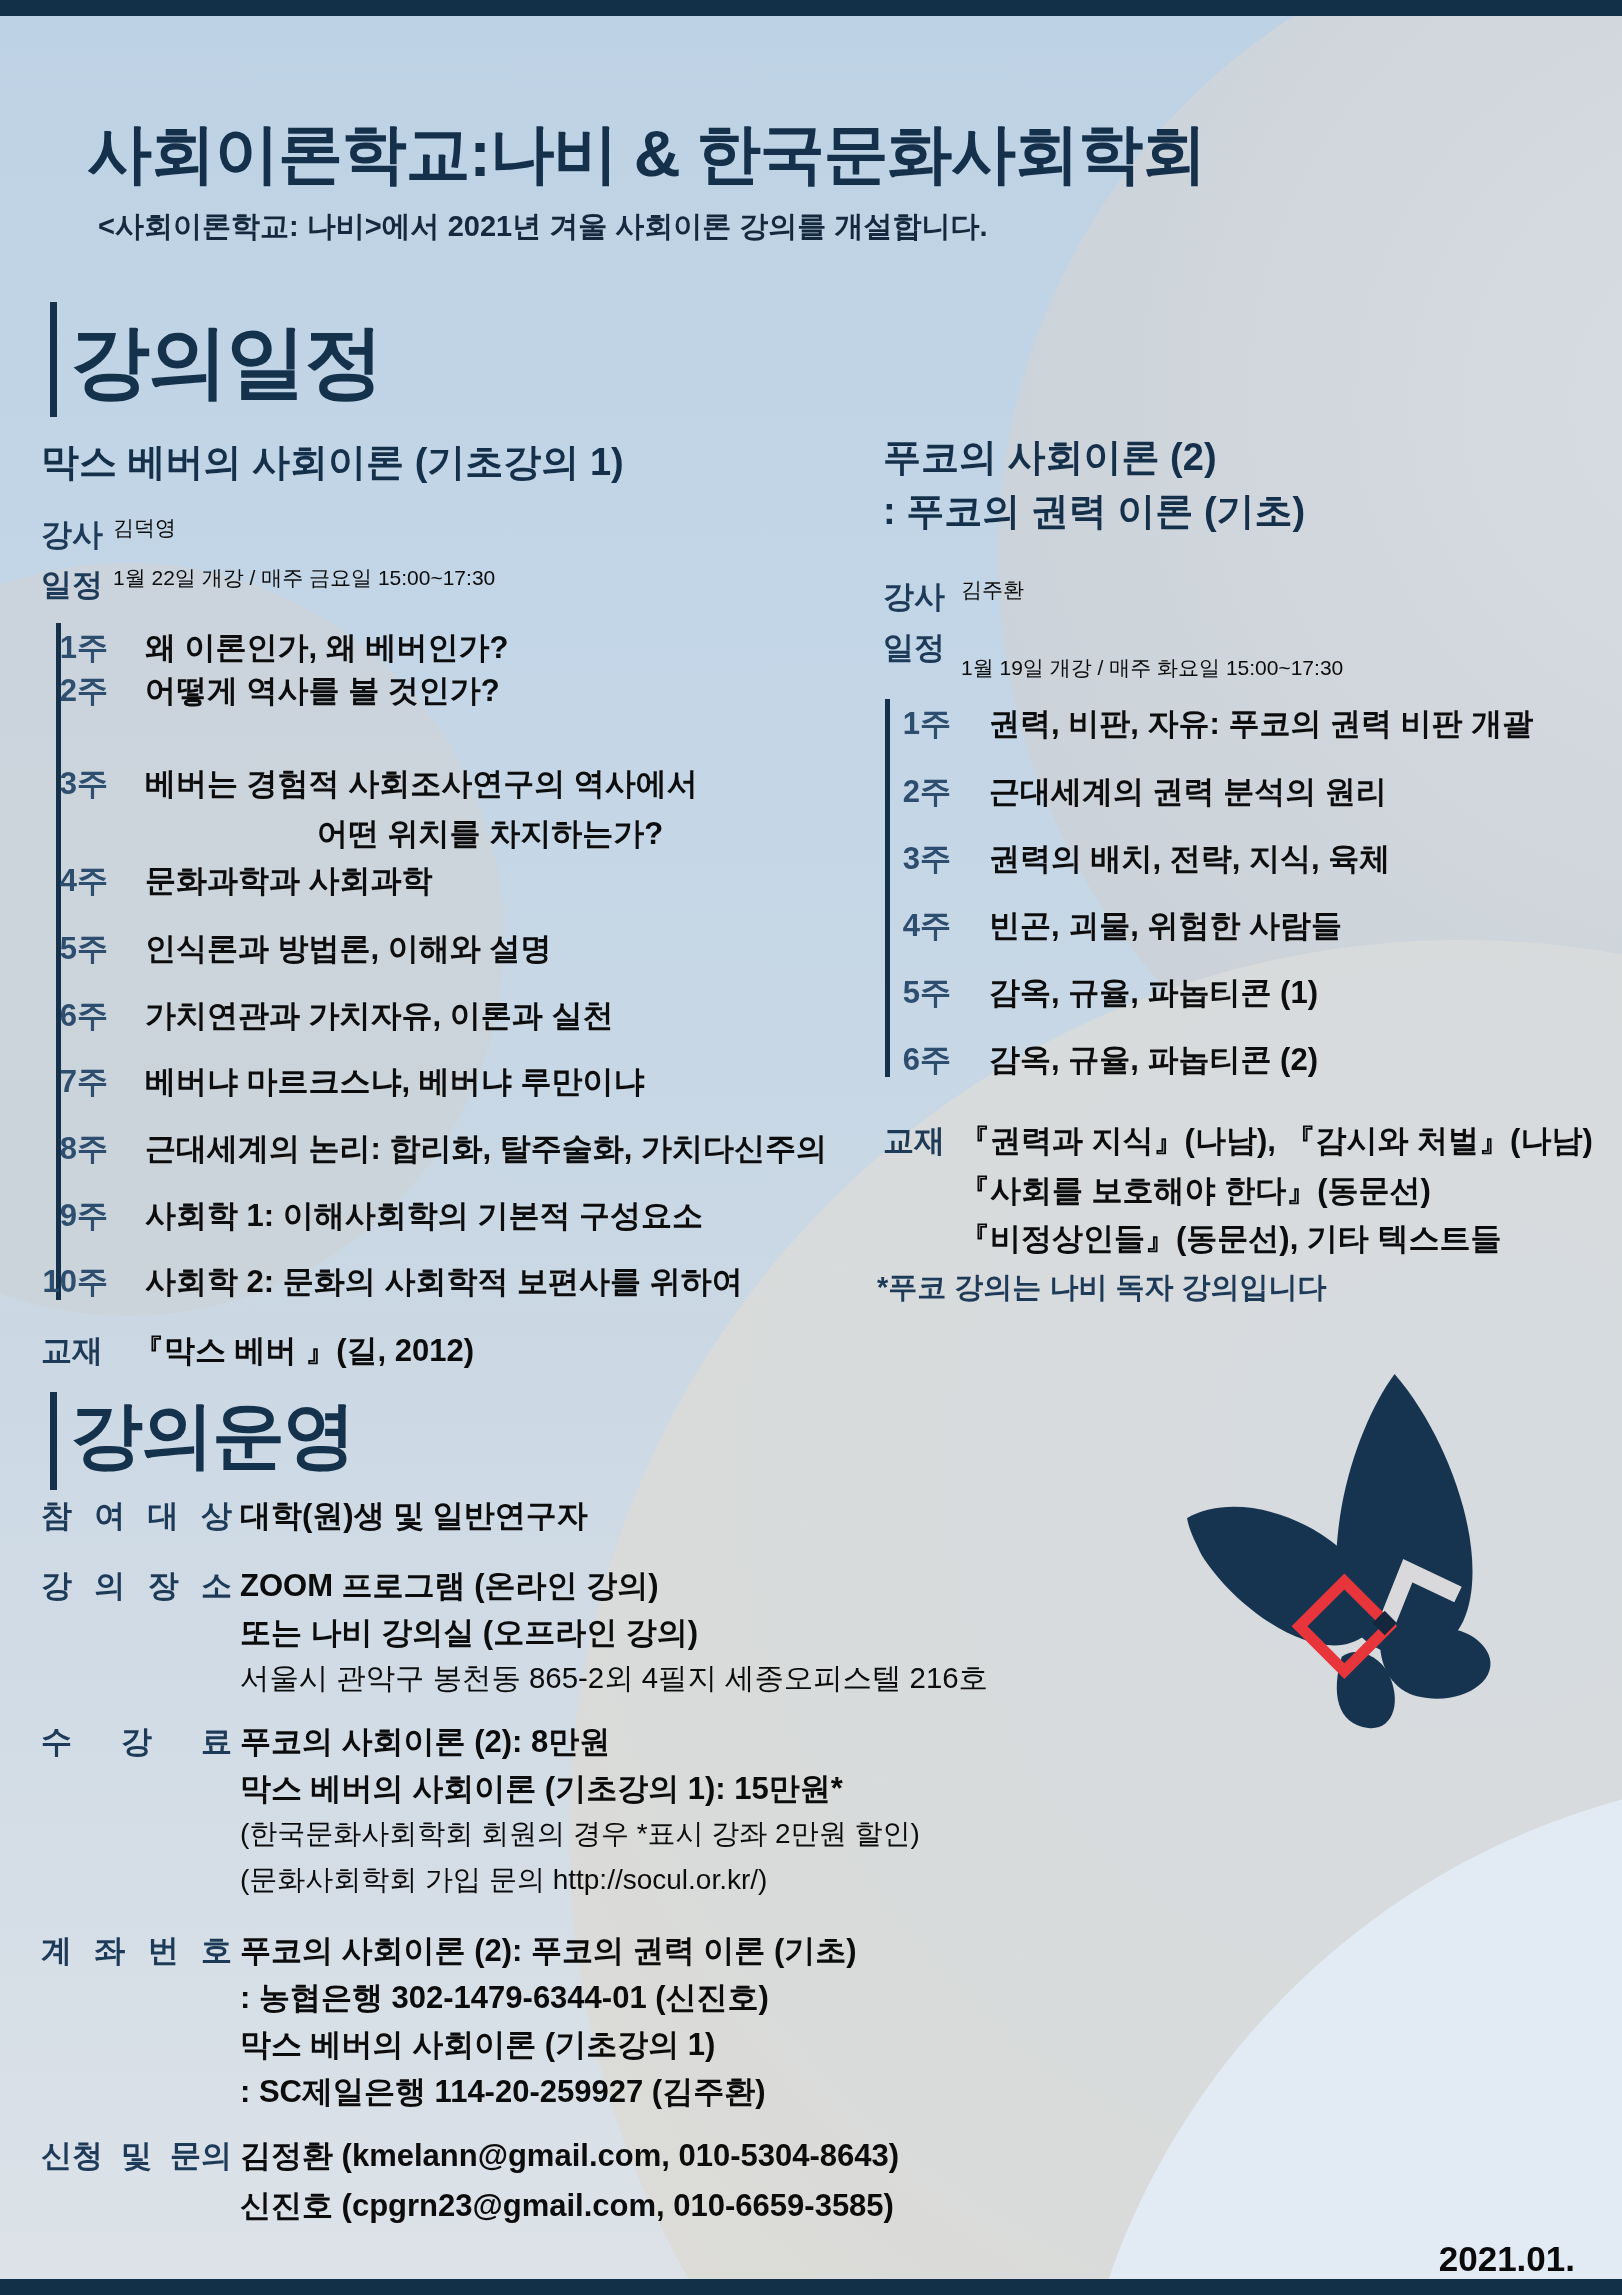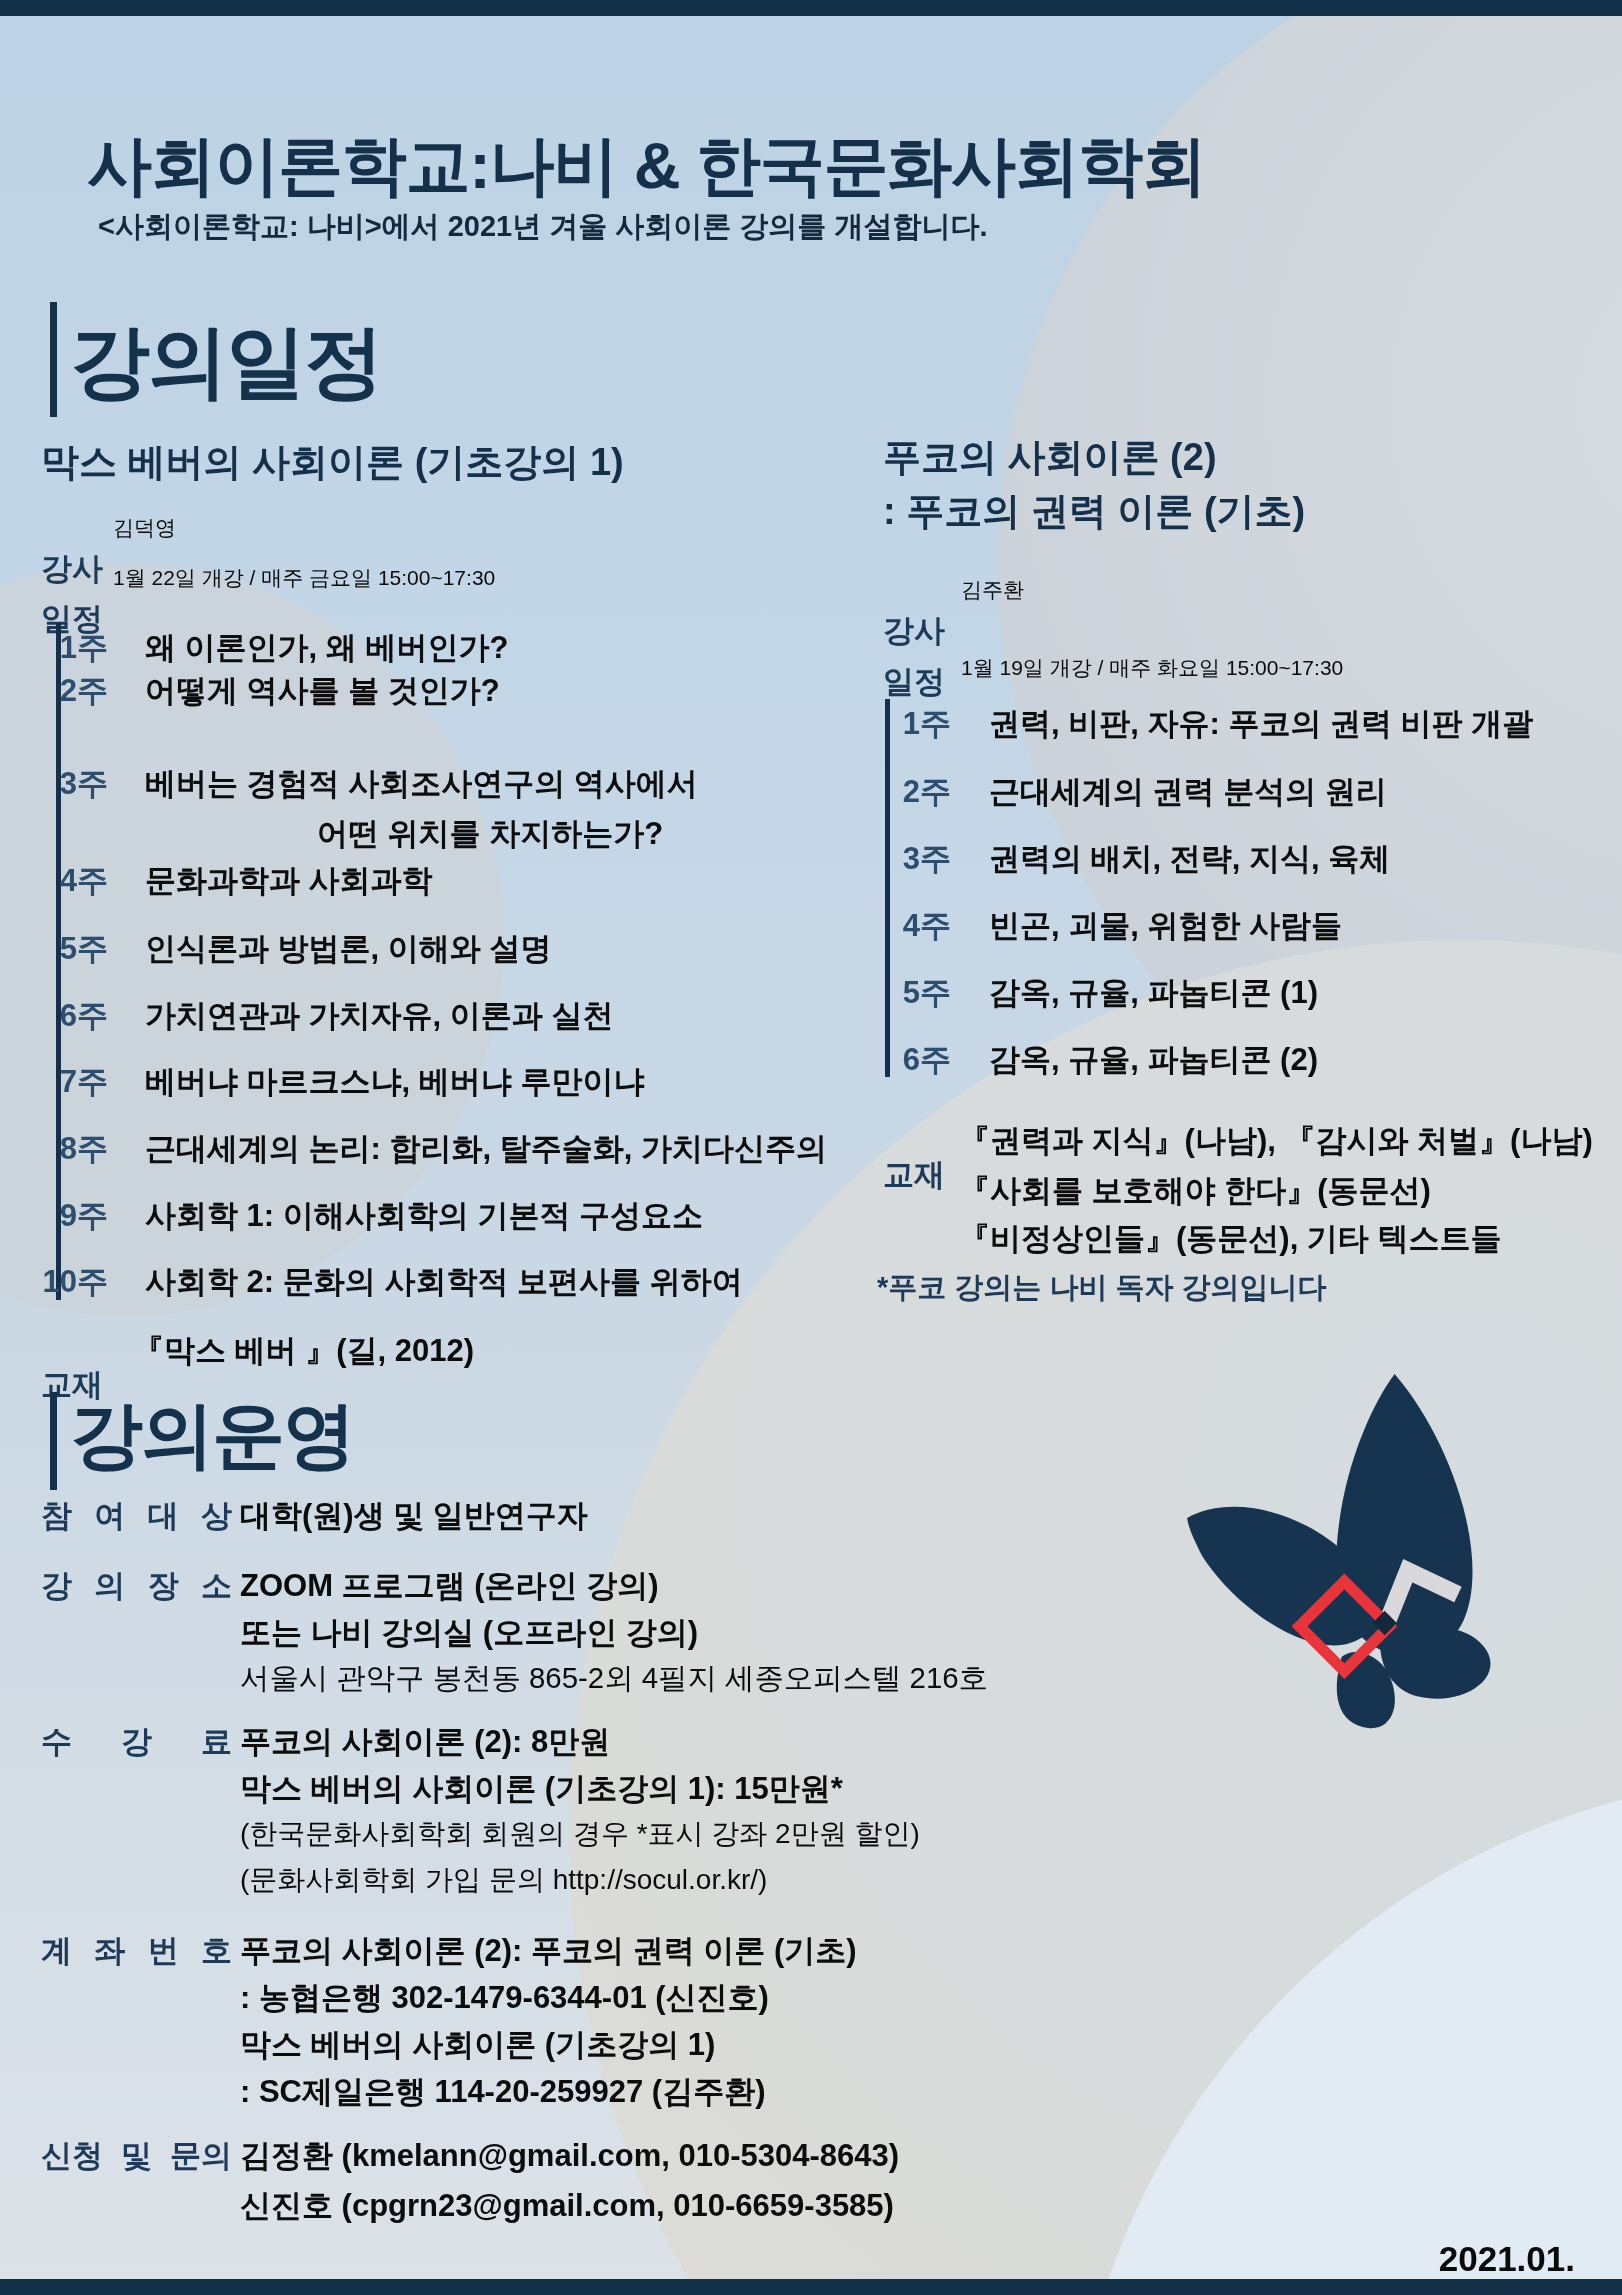--- a/index.html
+++ b/index.html
@@ -18,32 +18,32 @@
   .bg-left-blob{left:-249px;top:563px;width:753px;height:753px;background:#ccd3d9;opacity:.85;}
   .bg-dome{left:569px;top:940px;width:1785px;height:1785px;
     background:radial-gradient(circle at 50% 30%,#d6dbe0 0%,#d9dbda 55%,#e1dcd3 100%);}
   .bg-bottom-blue{left:1067px;top:1773px;width:1505px;height:1505px;background:#e2eaf4;}
 
   .bar{position:absolute;left:0;width:1623px;background:#133049;}
   .bar.top{top:0;height:15.7px;}
   .bar.bottom{bottom:0;height:15.7px;}
 
   .title{position:absolute;left:87px;top:110px;font-size:65px;font-weight:800;
-    letter-spacing:-1.3px;color:#14304b;white-space:nowrap;margin-top:12px;}
+    letter-spacing:-1.3px;color:#14304b;white-space:nowrap;}
   .subtitle{position:absolute;left:98px;top:207px;font-size:29px;color:#15293e;white-space:nowrap;}
   .subtitle .w700{font-weight:700;}
   .subtitle .w800{font-weight:800;}
 
   .sec-bar{position:absolute;width:7.2px;background:#14304a;}
   .sec-heading{position:absolute;font-size:80px;font-weight:800;letter-spacing:-2px;
     color:#15324c;white-space:nowrap;}
 
   .course-title{position:absolute;font-size:38px;font-weight:800;color:#14304a;white-space:nowrap;}
 
-  .meta-label{position:absolute;font-size:31px;font-weight:800;color:#1d3b58;white-space:nowrap;margin-top:34px;}
+  .meta-label{position:absolute;font-size:31px;font-weight:800;color:#1d3b58;white-space:nowrap;}
   .meta-val{position:absolute;font-size:21px;font-weight:400;color:#0c0c0c;white-space:nowrap;}
 
   .wk-vbar{position:absolute;width:4.6px;background:#15304a;}
   .wk{position:absolute;white-space:nowrap;font-size:31px;}
   .wk .wk-num{display:inline-block;text-align:right;font-weight:800;color:#2d4e6e;}
   .col-l .wk-num{width:69px;margin-right:37px;}
   .col-r .wk-num{width:62px;margin-right:38px;}
   .wk .wk-text{font-weight:700;color:#0d0d0d;}
   .wk-cont{position:absolute;font-size:31px;font-weight:700;color:#0d0d0d;white-space:nowrap;}
 

